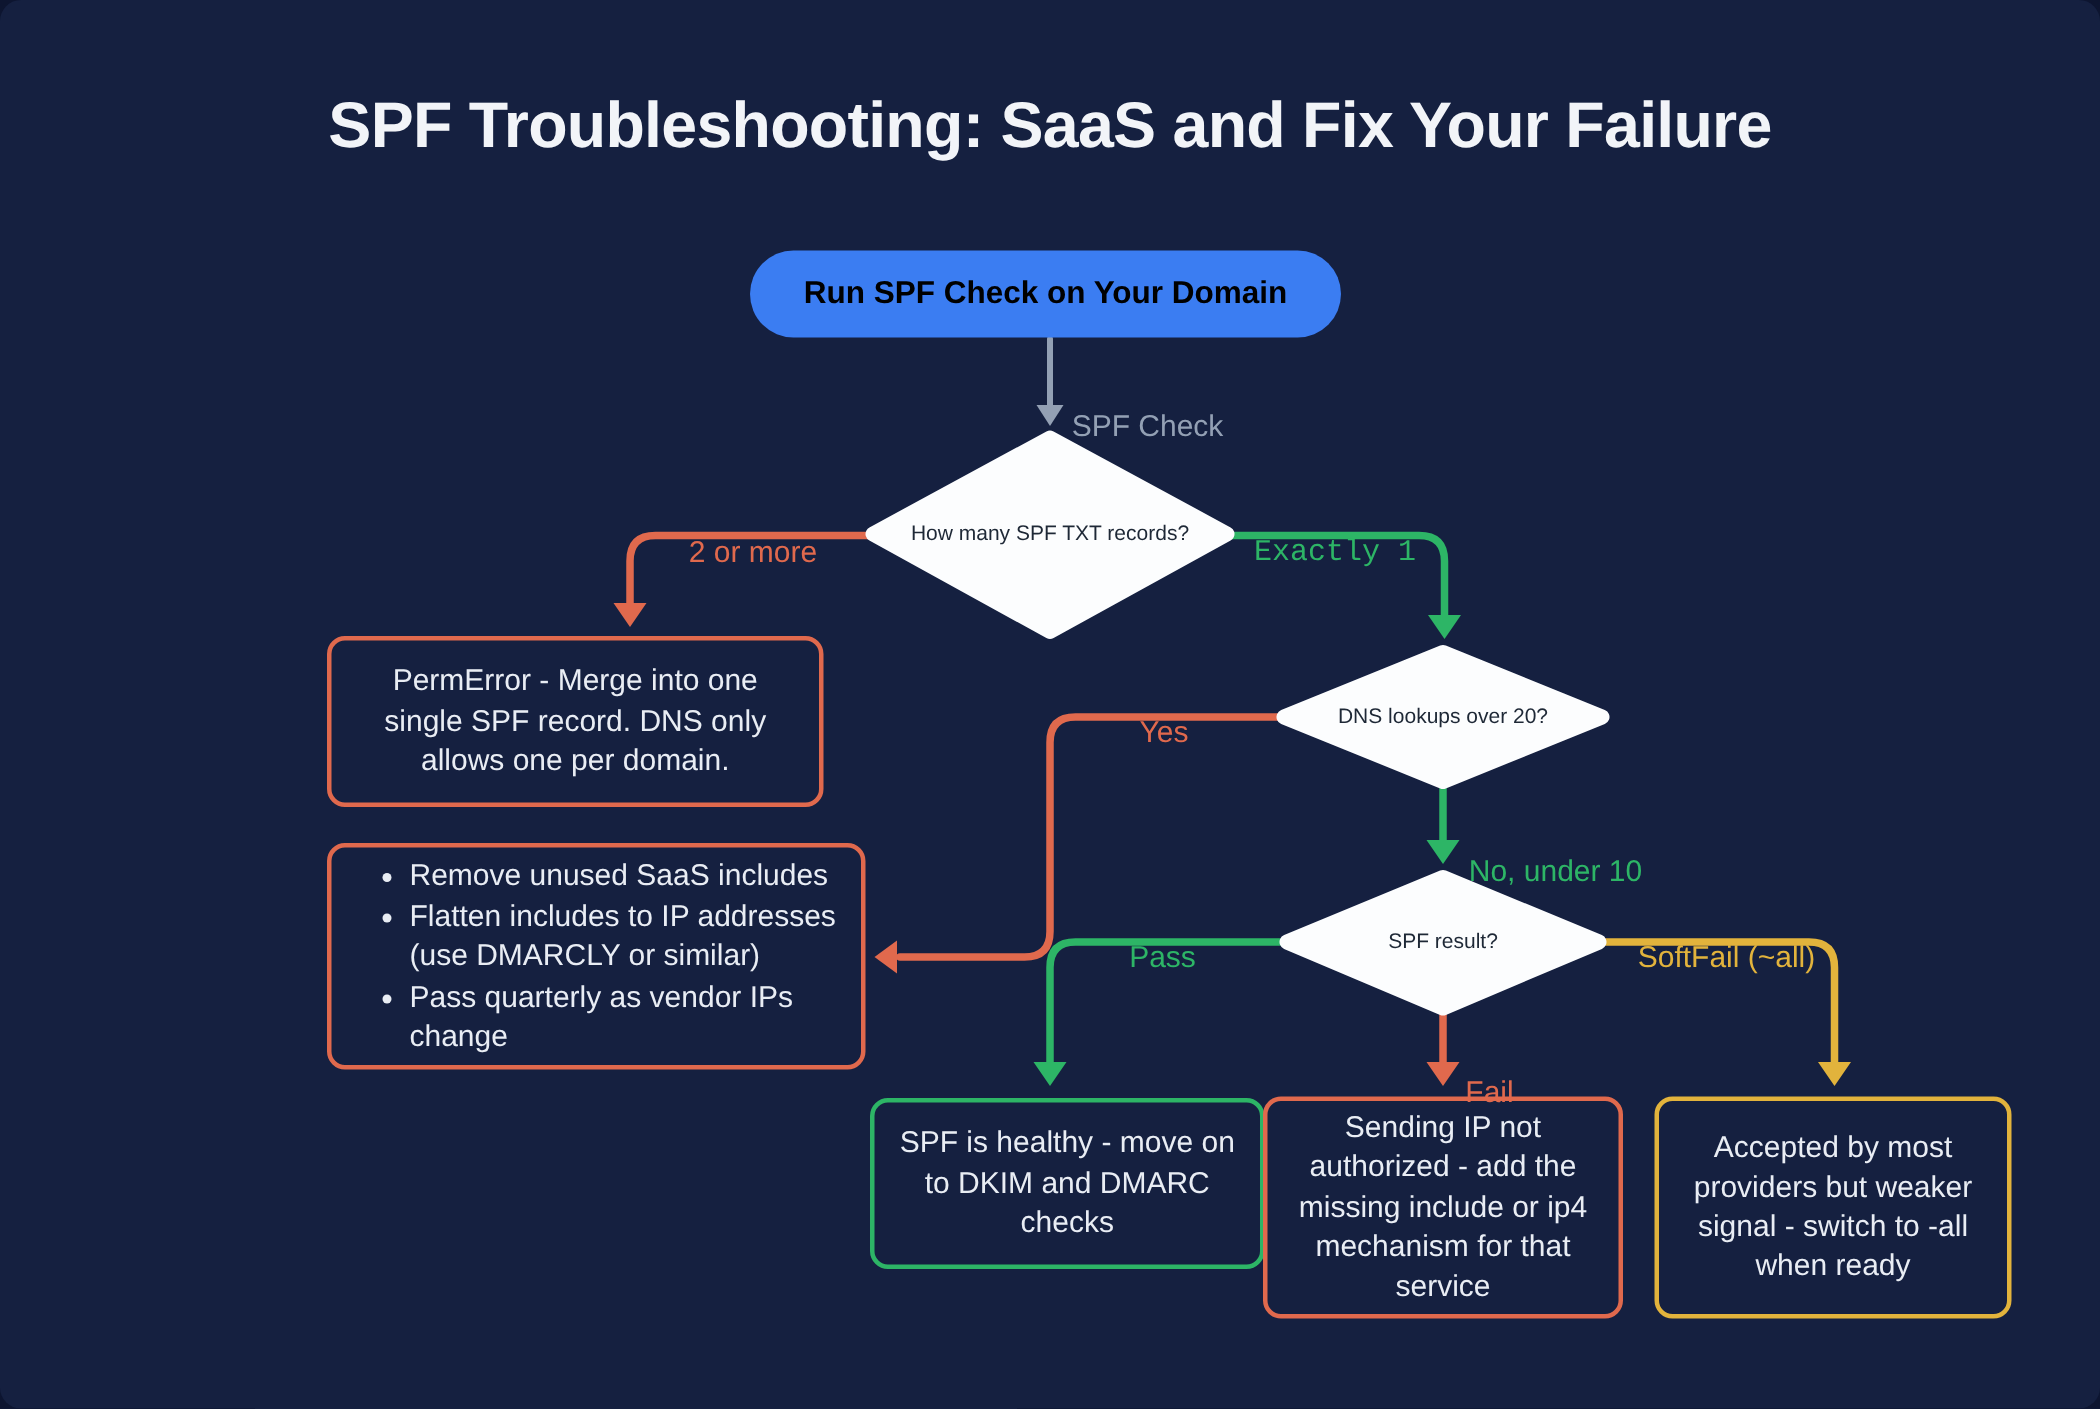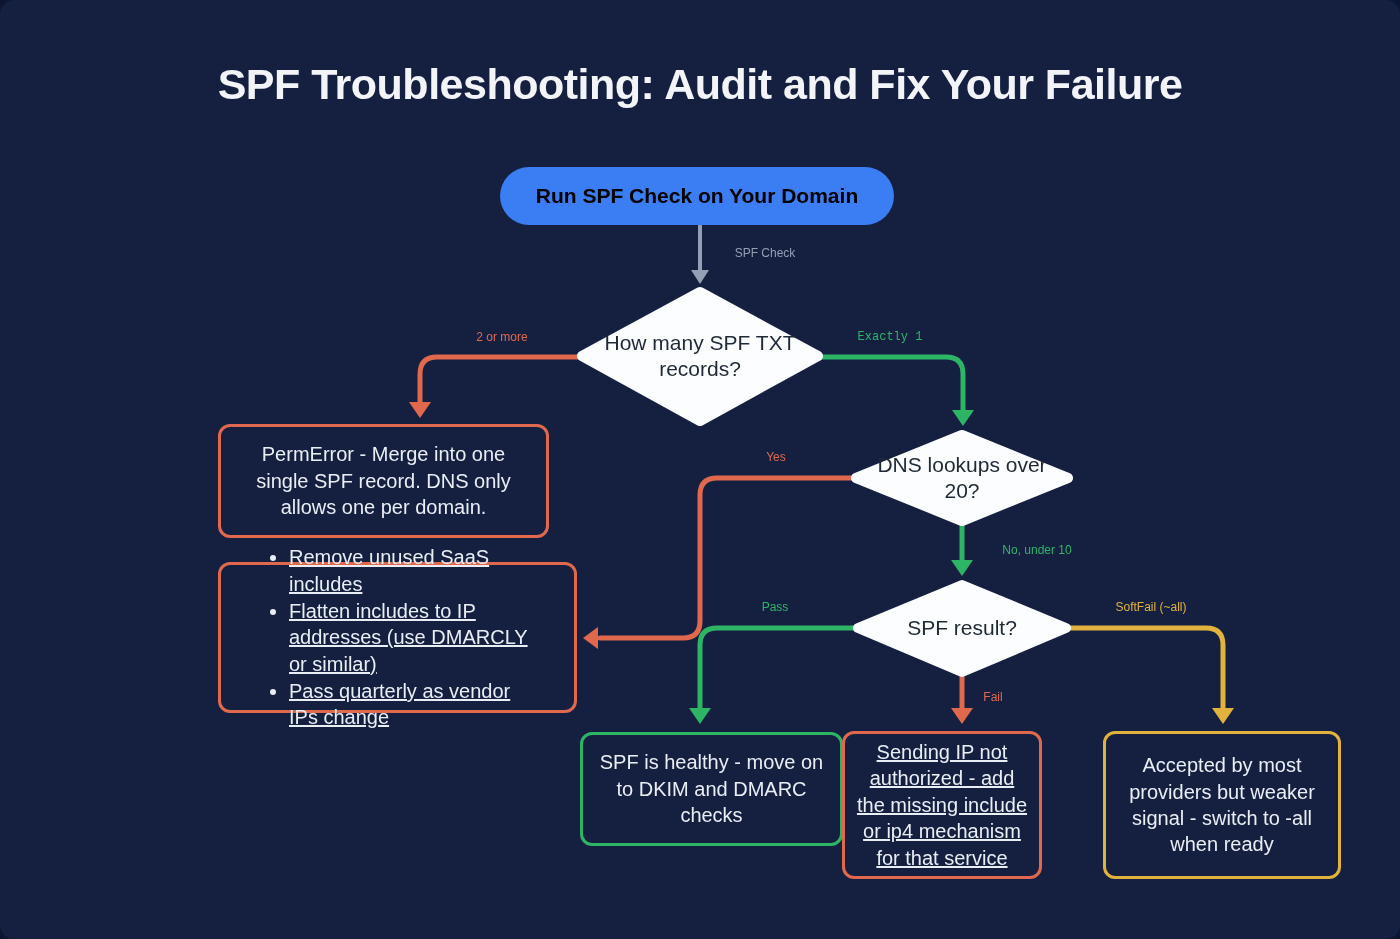--- a/index.html
+++ b/index.html
@@ -31,48 +31,48 @@
   .head.yellow{fill:var(--yellow);}
   .diamond{fill:var(--diamond-fill); stroke:var(--diamond-fill); stroke-width:10; stroke-linejoin:round;}
   .start-btn{
     position:absolute; left:500px; top:167px; width:394px; height:58px;
     background:var(--blue); border-radius:29px; cursor:pointer;
     display:flex; align-items:center; justify-content:center;
     color:#000000; font-size:21px; font-weight:700;
   }
   .edge-label{
     position:absolute; transform:translate(-50%,-50%);
-    font-size:12px; font-weight:500; white-space:nowrap;
+    font-size:20px; font-weight:500; white-space:nowrap;margin-top:32px;
   }
   .edge-label.gray{color:var(--gray);}
   .edge-label.orange{color:var(--orange);}
   .edge-label.green{color:var(--green);}
   .edge-label.yellow{color:var(--yellow);}
   .diamond-label{
     position:absolute; transform:translate(-50%,-50%);
-    color:var(--diamond-text); font-size:21px; font-weight:500;
+    color:var(--diamond-text); font-size:14px; font-weight:500;
     text-align:center; line-height:1.25;
   }
   .node-box{
     position:absolute; border:3.5px solid var(--orange); border-radius:12px;
     display:flex; align-items:center; justify-content:center;
     text-align:center; color:var(--box-text); font-size:20px; line-height:1.32;
     box-sizing:border-box;
   }
   .node-box.green{border-color:var(--green);}
   .node-box.yellow{border-color:var(--yellow);}
-  .node-box ul{margin:16px; padding:0 0 0 38px; text-align:left; list-style:disc;text-decoration:underline;}
+  .node-box ul{margin:0; padding:0 0 0 38px; text-align:left; list-style:disc;}
   .node-box li{margin:1px 0;}
 </style>
 </head>
 <body>
 
 <div class="canvas">
 
-  <h1 class="page-title">SPF Troubleshooting: Audit and Fix Your Failure</h1>
+  <h1 class="page-title">SPF Troubleshooting: SaaS and Fix Your Failure</h1>
 
   <svg class="layer" width="1400" height="939" viewBox="0 0 1400 939">
 
     <path class="edge gray" d="M700,226 L700,272"></path>
     <polygon class="head gray" points="691,270 709,270 700,284"></polygon>
 
     <path class="edge orange" d="M579,357 H437 Q420,357 420,374 V404"></path>
     <polygon class="head orange" points="409,402 431,402 420,418"></polygon>
 
     <path class="edge green" d="M821,357 H946 Q963,357 963,374 V412"></path>
@@ -122,21 +122,21 @@
       <li>Remove unused SaaS includes</li>
       <li>Flatten includes to IP addresses (use DMARCLY or similar)</li>
       <li>Pass quarterly as vendor IPs change</li>
     </ul>
   </div>
 
   <div class="node-box green" style="left:580px; top:732px; width:263px; height:114px; padding:0 12px;">
     <span>SPF is healthy - move on to DKIM and DMARC checks</span>
   </div>
 
-  <div class="node-box" style="left:842px; top:731px; width:200px; height:148px; padding:12px 10px;text-decoration:underline;">
+  <div class="node-box" style="left:842px; top:731px; width:240px; height:148px; padding:12px 10px;">
     <span>Sending IP not authorized - add the missing include or ip4 mechanism for that service</span>
   </div>
 
   <div class="node-box yellow" style="left:1103px; top:731px; width:238px; height:148px; padding:12px 12px;">
     <span>Accepted by most providers but weaker signal - switch to -all when ready</span>
   </div>
 
 </div>
 
 </body></html>

